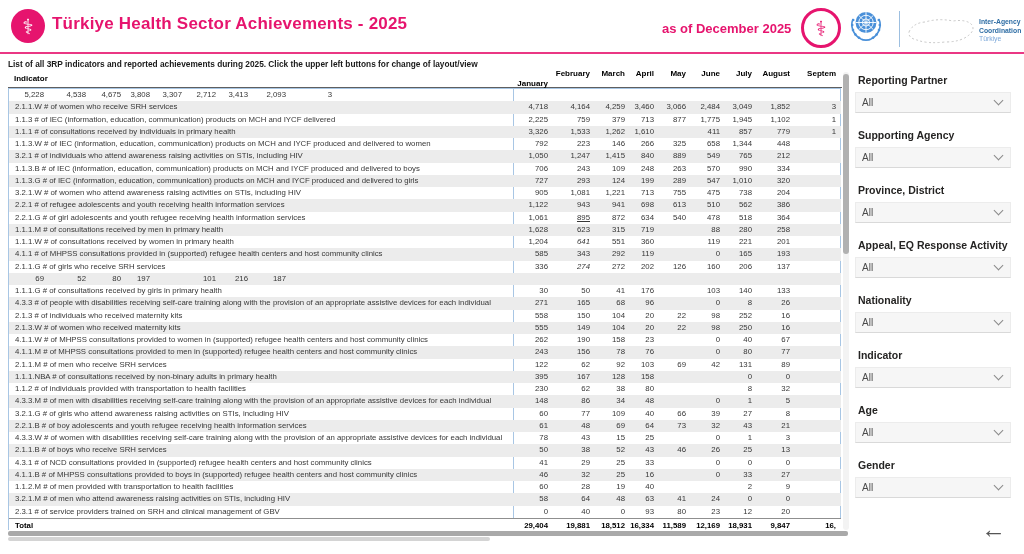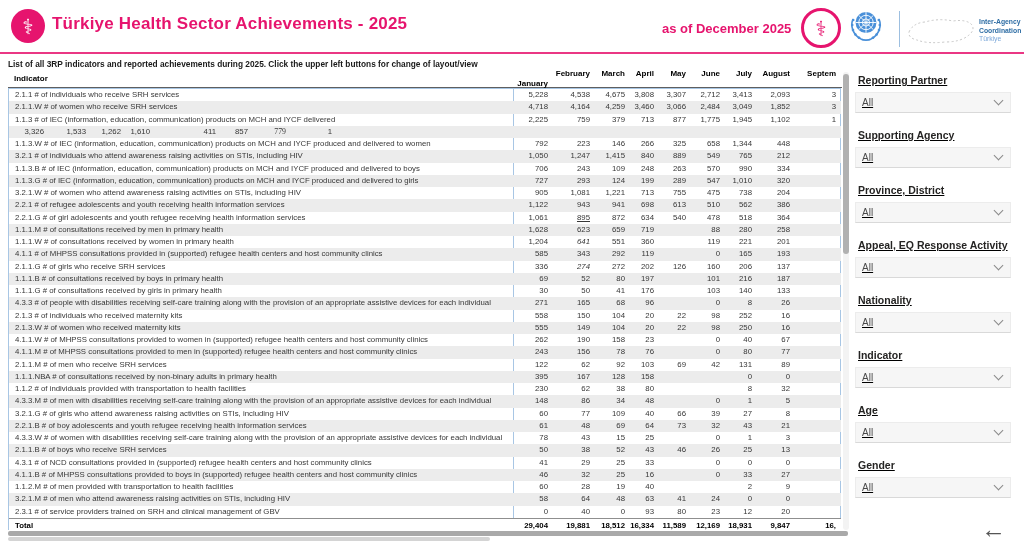--- a/index.html
+++ b/index.html
@@ -37,21 +37,21 @@
     font-weight:bold;color:#000;background:#fff;}
 
   
   .vtrack{position:absolute;left:843px;top:72px;width:6px;height:458px;background:#f3f3f3;border-radius:3px;}
   .vthumb{position:absolute;left:843px;top:74px;width:6px;height:180px;background:#b1b1b1;border-radius:3px;}
   .hbar1{position:absolute;left:8px;top:531px;width:840px;height:4.5px;background:#a9a9a9;border-radius:2px;}
   .hbar2{position:absolute;left:8px;top:537px;width:482px;height:3.5px;background:#d4d4d4;border-radius:2px;}
 
   
   .filters{position:absolute;left:855px;top:74px;width:156px;}
-  .fblock{margin-bottom:16px;text-decoration:underline;}
+  .fblock{margin-bottom:16px;}
   .flabel{font-size:10.5px;font-weight:bold;color:#252423;margin-bottom:6px;padding-left:3px;height:12px;}
   .fbox{height:21px;background:#f6f6f6;border:1px solid #ececec;border-bottom:1px solid #d9d9d9;display:flex;align-items:center;
     justify-content:space-between;padding:0 8px 0 6px;box-sizing:border-box;font-size:10px;color:#4a4a4a;cursor:pointer;}
   .chev{width:6px;height:6px;border-right:1.4px solid #8a8a8a;border-bottom:1.4px solid #8a8a8a;transform:rotate(45deg);margin-top:-4px;}
 
   .back{position:absolute;left:981px;top:517px;font-size:25px;color:#555;line-height:1;cursor:pointer;}
 </style>
 </head>
 <body>
 
@@ -123,21 +123,20 @@
           <div class="vc hc" style="width: 34px;">June</div>
           <div class="vc hc" style="width: 32px;">July</div>
           <div class="vc hc" style="width: 38px;">August</div>
           <div class="vc hc" style="width: 46px;">Septem</div>
         </div>
     </div>
     <div class="bluebox"></div>
     <div class="vdiv"></div>
     <div class="tbody" id="tbody">
         <div class="trow">
-          <div class="indc">2.1.1 # of individuals who receive SRH services</div>
           <div class="vc" style="width: 37px;">5,228</div>
           <div class="vc" style="width: 42px;">4,538</div>
           <div class="vc" style="width: 35px;">4,675</div>
           <div class="vc" style="width: 29px;">3,808</div>
           <div class="vc" style="width: 32px;">3,307</div>
           <div class="vc" style="width: 34px;">2,712</div>
           <div class="vc" style="width: 32px;">3,413</div>
           <div class="vc" style="width: 38px;">2,093</div>
           <div class="vc" style="width: 46px;">3</div>
         </div>
@@ -159,28 +158,29 @@
           <div class="vc" style="width: 42px;">759</div>
           <div class="vc" style="width: 35px;">379</div>
           <div class="vc" style="width: 29px;">713</div>
           <div class="vc" style="width: 32px;">877</div>
           <div class="vc" style="width: 34px;">1,775</div>
           <div class="vc" style="width: 32px;">1,945</div>
           <div class="vc" style="width: 38px;">1,102</div>
           <div class="vc" style="width: 46px;">1</div>
         </div>
         <div class="trow">
+          <div class="indc">1.1.1 # of consultations received by individuals in primary health</div>
           <div class="vc" style="width: 37px;">3,326</div>
           <div class="vc" style="width: 42px;">1,533</div>
           <div class="vc" style="width: 35px;">1,262</div>
           <div class="vc" style="width: 29px;">1,610</div>
           <div class="vc" style="width: 32px;"></div>
           <div class="vc" style="width: 34px;">411</div>
           <div class="vc" style="width: 32px;">857</div>
-          <div class="vc" style="width: 38px; font-family: Liberation Serif, serif;">779</div>
+          <div class="vc" style="width: 38px;">779</div>
           <div class="vc" style="width: 46px;">1</div>
         </div>
         <div class="trow">
           <div class="indc">1.1.3.W # of IEC (information, education, communication) products on MCH and IYCF produced and delivered to women</div>
           <div class="vc" style="width: 37px;">792</div>
           <div class="vc" style="width: 42px;">223</div>
           <div class="vc" style="width: 35px;">146</div>
           <div class="vc" style="width: 29px;">266</div>
           <div class="vc" style="width: 32px;">325</div>
           <div class="vc" style="width: 34px;">658</div>
@@ -257,21 +257,21 @@
           <div class="vc" style="width: 32px;">540</div>
           <div class="vc" style="width: 34px;">478</div>
           <div class="vc" style="width: 32px;">518</div>
           <div class="vc" style="width: 38px;">364</div>
           <div class="vc" style="width: 46px;"></div>
         </div>
         <div class="trow">
           <div class="indc">1.1.1.M # of consultations received by men in primary health</div>
           <div class="vc" style="width: 37px;">1,628</div>
           <div class="vc" style="width: 42px;">623</div>
-          <div class="vc" style="width: 35px;">659</div>
+          <div class="vc" style="width: 35px;">315</div>
           <div class="vc" style="width: 29px;">719</div>
           <div class="vc" style="width: 32px;"></div>
           <div class="vc" style="width: 34px;">88</div>
           <div class="vc" style="width: 32px;">280</div>
           <div class="vc" style="width: 38px;">258</div>
           <div class="vc" style="width: 46px;"></div>
         </div>
         <div class="trow">
           <div class="indc">1.1.1.W # of consultations received by women in primary health</div>
           <div class="vc" style="width: 37px;">1,204</div>
@@ -302,21 +302,20 @@
           <div class="vc" style="width: 42px; font-style: italic;">274</div>
           <div class="vc" style="width: 35px;">272</div>
           <div class="vc" style="width: 29px;">202</div>
           <div class="vc" style="width: 32px;">126</div>
           <div class="vc" style="width: 34px;">160</div>
           <div class="vc" style="width: 32px;">206</div>
           <div class="vc" style="width: 38px;">137</div>
           <div class="vc" style="width: 46px;"></div>
         </div>
         <div class="trow">
-          <div class="indc">1.1.1.B # of consultations received by boys in primary health</div>
           <div class="vc" style="width: 37px;">69</div>
           <div class="vc" style="width: 42px;">52</div>
           <div class="vc" style="width: 35px;">80</div>
           <div class="vc" style="width: 29px;">197</div>
           <div class="vc" style="width: 32px;"></div>
           <div class="vc" style="width: 34px;">101</div>
           <div class="vc" style="width: 32px;">216</div>
           <div class="vc" style="width: 38px;">187</div>
           <div class="vc" style="width: 46px;"></div>
         </div>

